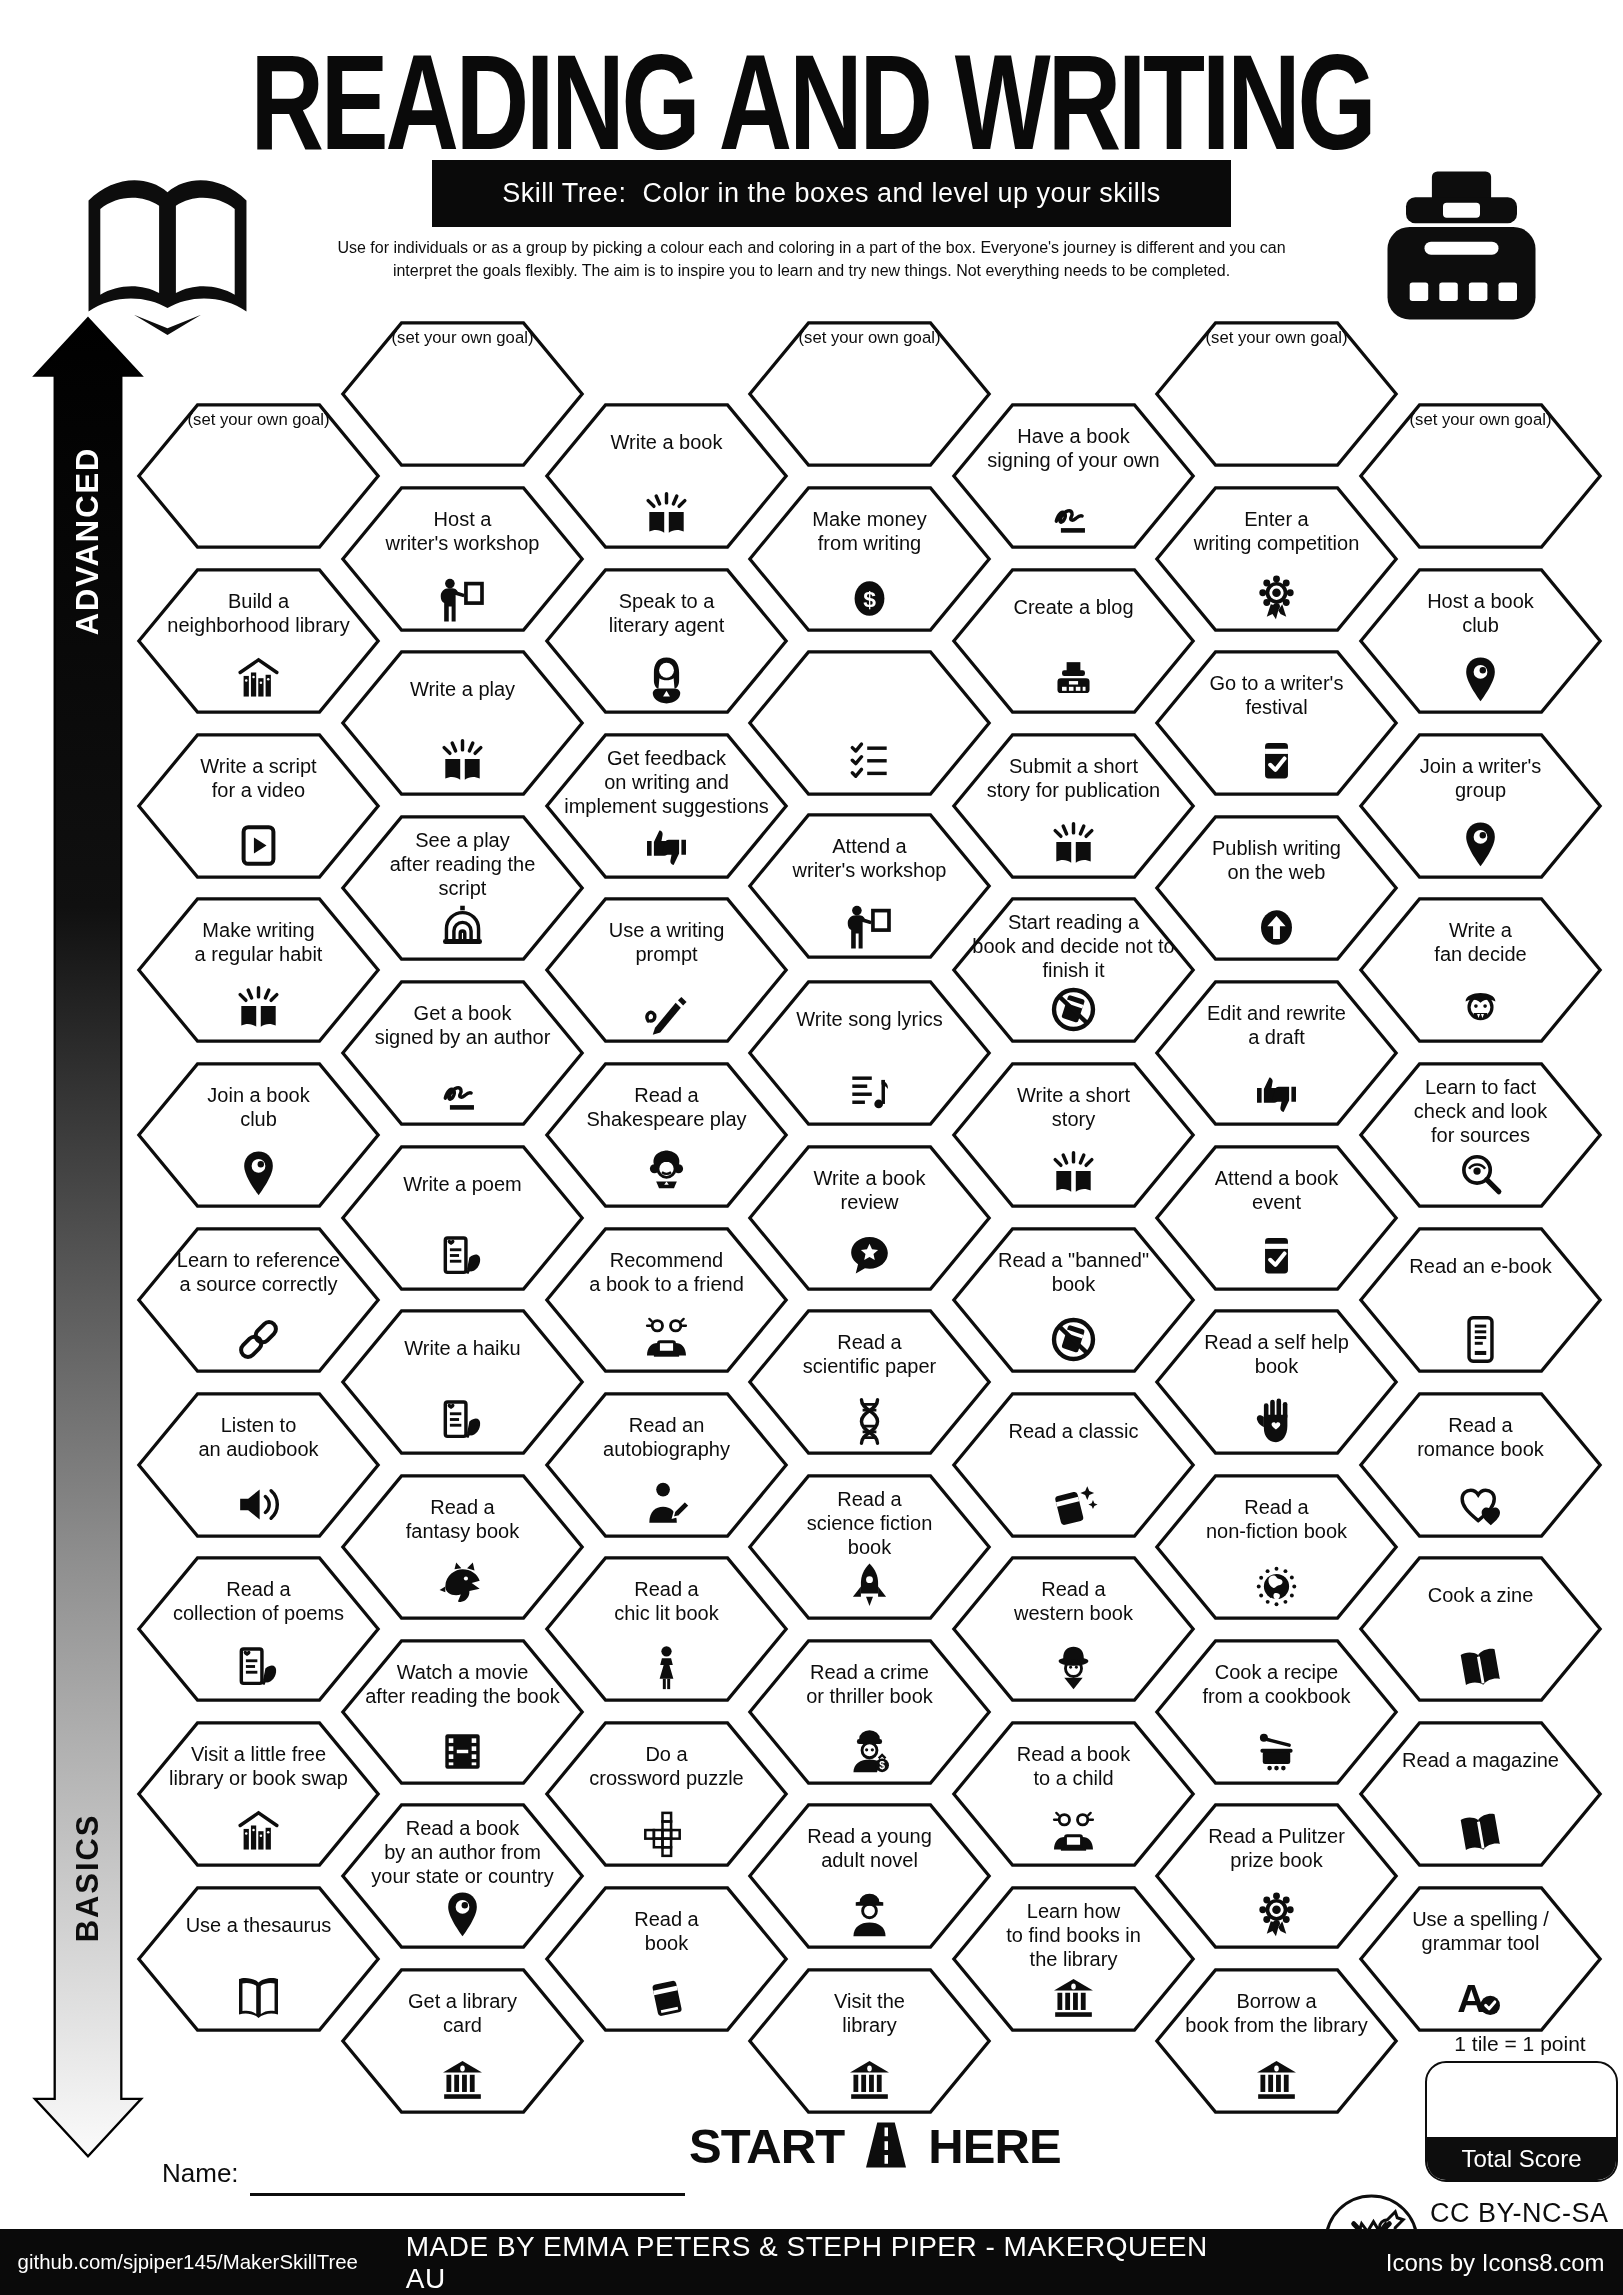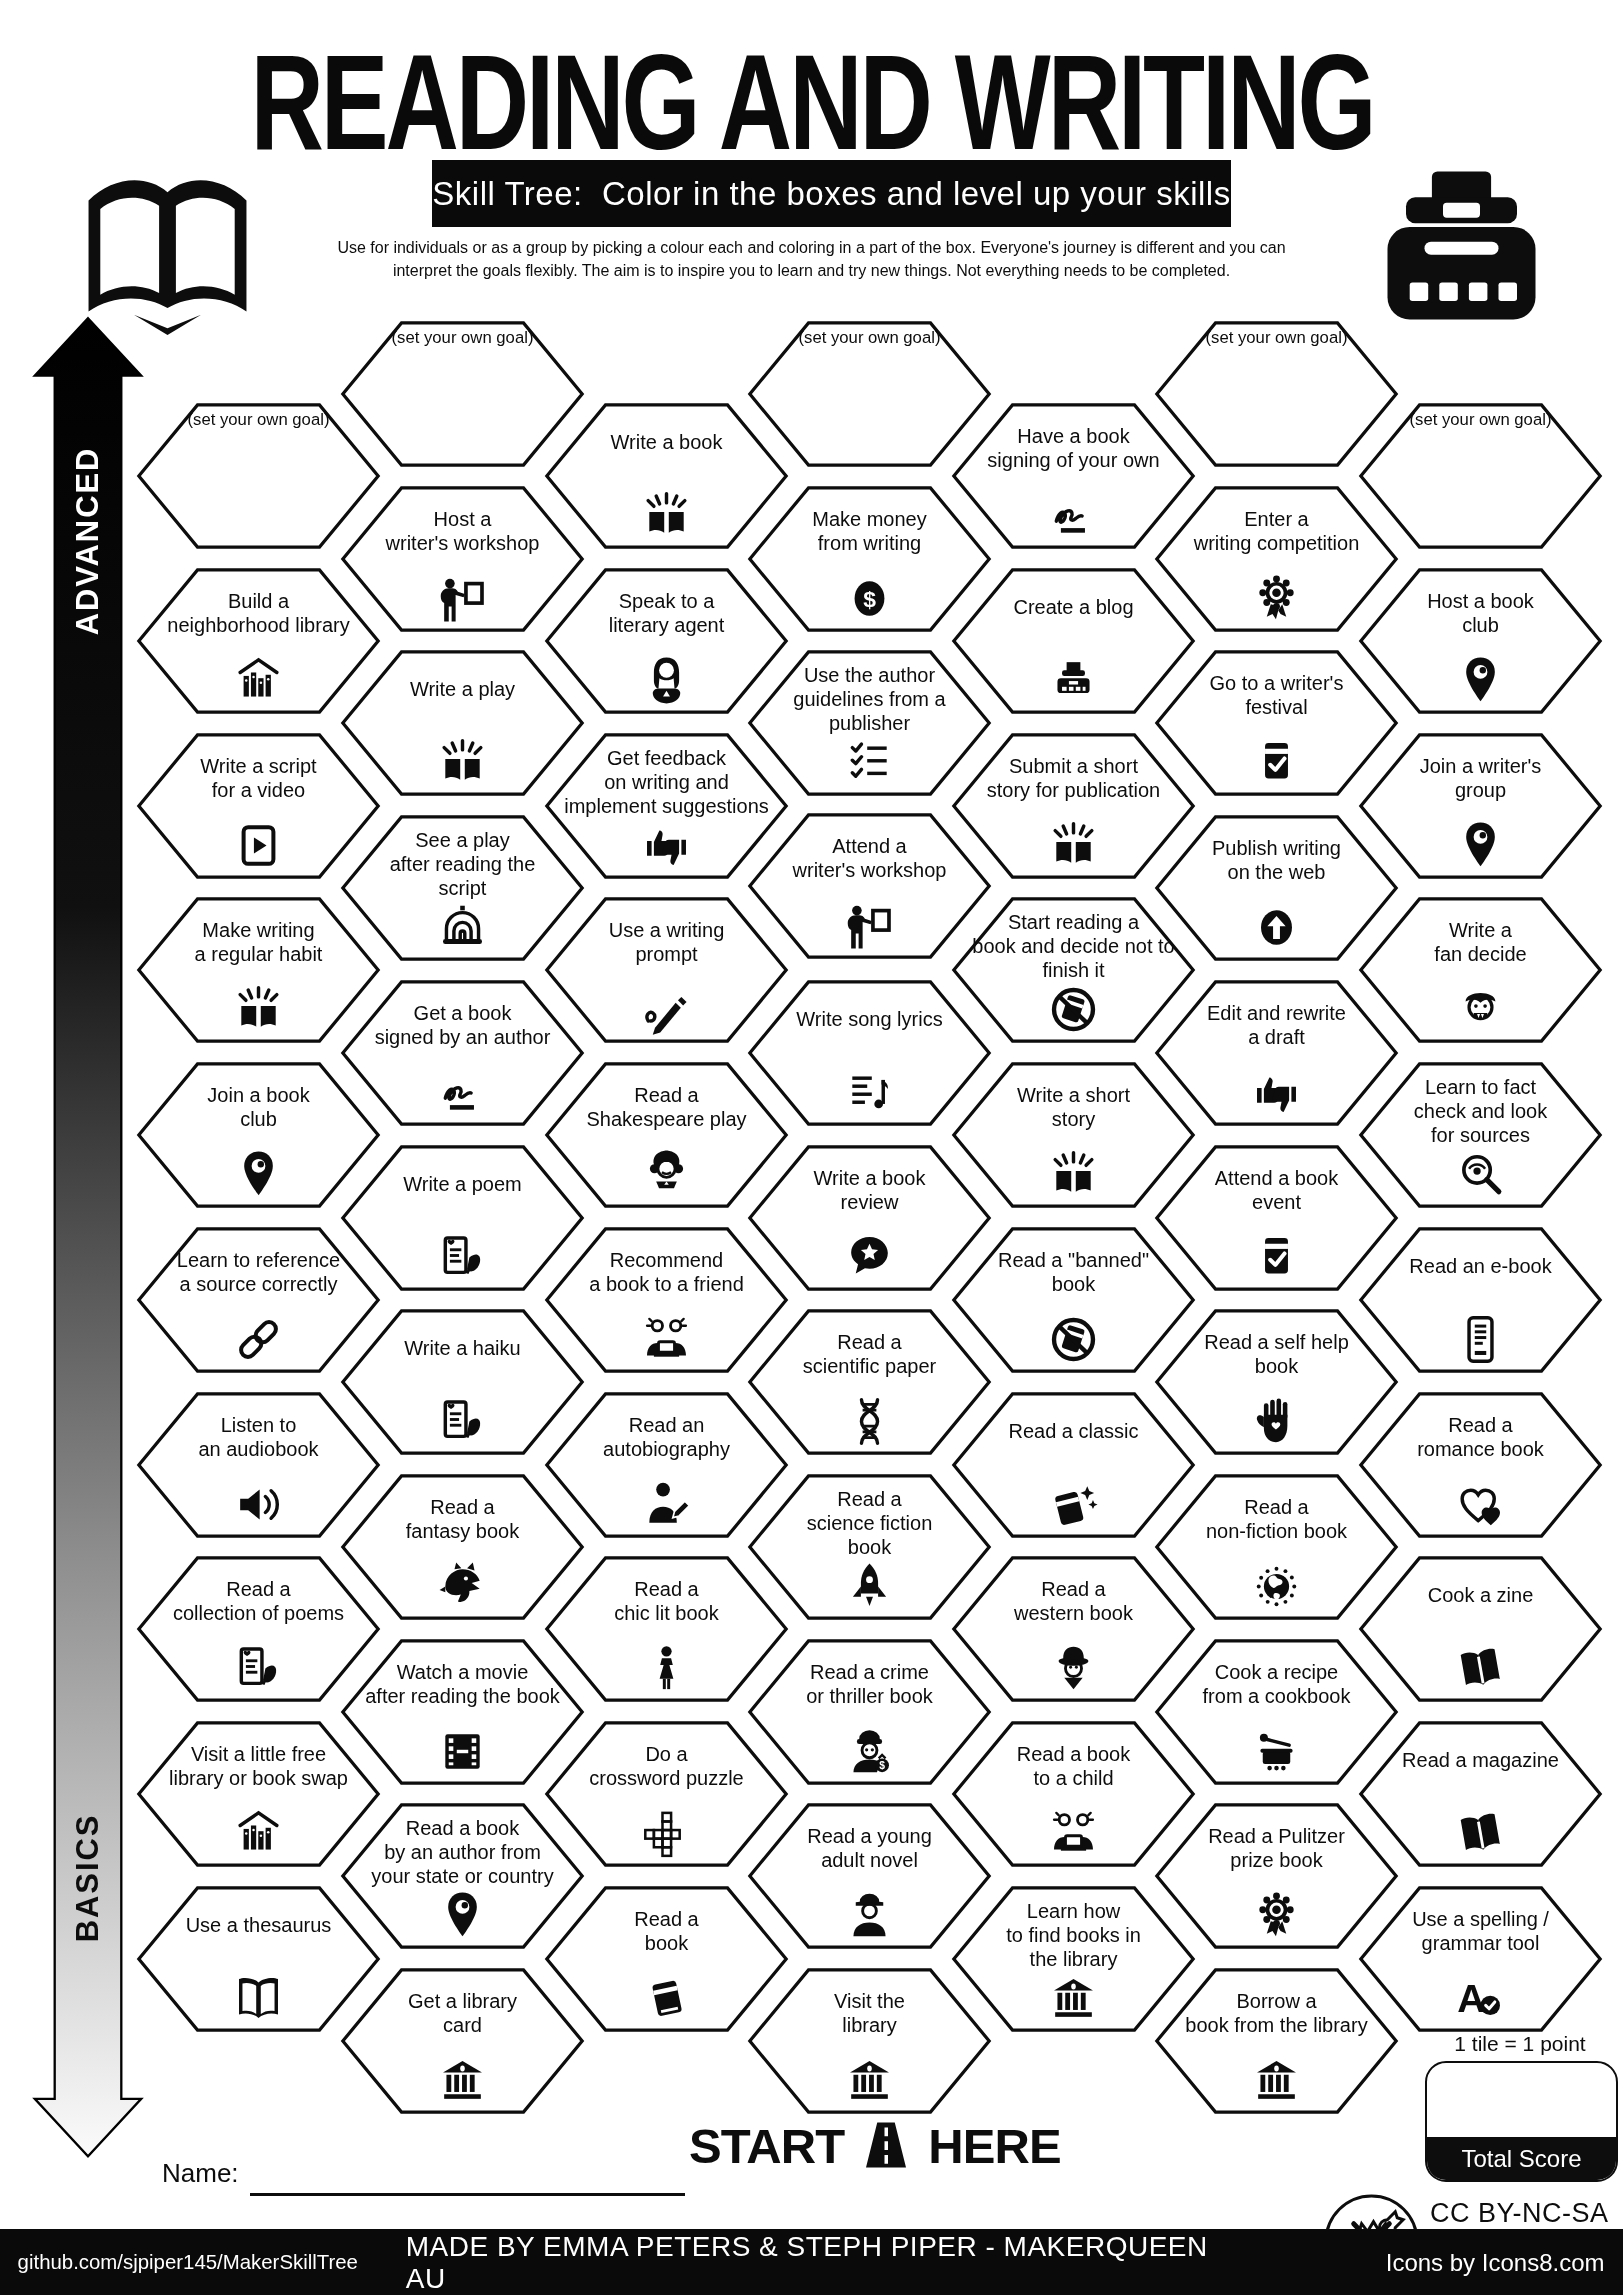--- a/index.html
+++ b/index.html
@@ -3,21 +3,21 @@
 <meta charset="utf-8">
 <style>
   html,body{margin:0;padding:0;background:#fff;}
   body{font-family:"Liberation Sans","DejaVu Sans",sans-serif;color:#0d0d0d;}
   #poster{position:relative;width:1623px;height:2295px;background:#fff;overflow:hidden;}
   
   #title{position:absolute;left:50%;top:24px;transform:translateX(-50%) scale(0.84,1.12);transform-origin:top center;
          font-size:121px;font-weight:900;letter-spacing:-3.7px;white-space:nowrap;color:#0a0a0a;}
   #subtitle-bar{position:absolute;left:432px;top:160px;width:799px;height:67px;background:#0a0a0a;
          display:flex;align-items:center;justify-content:center;}
-  #subtitle-bar span{color:#fff;font-size:33px;letter-spacing:0.5px;white-space:pre;}
+  #subtitle-bar span{color:#fff;font-size:27px;letter-spacing:0.5px;white-space:pre;}
   #description{position:absolute;left:50%;top:237px;transform:translateX(-50%);width:971px;
          text-align:center;font-size:16px;line-height:1.42;white-space:pre-line;}
   .hdr-icon{position:absolute;}
   
   #axis-arrow{position:absolute;left:0;top:0;}
   .axis-label{position:absolute;font-weight:bold;white-space:nowrap;}
   #axis-top-label{left:88px;top:541px;transform:translate(-50%,-50%) rotate(-90deg);color:#fff;font-size:31px;letter-spacing:1.9px;}
   #axis-bottom-label{left:88px;top:1878px;transform:translate(-50%,-50%) rotate(-90deg);color:#0d0d0d;font-size:31px;letter-spacing:1.9px;}
   
   .hex{position:absolute;width:245px;height:146px;}
@@ -618,23 +618,20 @@
           <svg viewBox="0 0 48 48" width="55" height="55" aria-hidden="true">
             <ellipse cx="24" cy="24" rx="13" ry="15" fill="#0d0d0d"></ellipse>
             <text x="24" y="31" font-size="20" font-weight="bold" fill="#fff" text-anchor="middle" font-family="Liberation Sans, sans-serif">$</text>
           </svg>
         </div>
       </div>
       <div class="hex" style="left: 747px; top: 650px;">
         <svg class="shape" width="245" height="146" viewBox="0 0 530 316">
           <polygon points="133,4 397,4 524,158 397,312 133,312 6,158" fill="#ffffff" stroke="#0d0d0d" stroke-width="7"></polygon>
         </svg>
-        <div class="hex-label" style="top: 13px;">Use the author
-guidelines from a
-publisher</div>
         <div class="hex-ic">
           <svg viewBox="0 0 48 48" width="55" height="55" aria-hidden="true">
             <g stroke="#0d0d0d" stroke-width="3" fill="none" stroke-linecap="round" stroke-linejoin="round">
               <path d="M9 11l3 3 5-6"></path>
               <path d="M9 22l3 3 5-6"></path>
               <path d="M9 33l3 3 5-6"></path>
             </g>
             <g fill="#0d0d0d">
               <rect x="22" y="10" width="17" height="3"></rect>
               <rect x="22" y="21" width="17" height="3"></rect>

